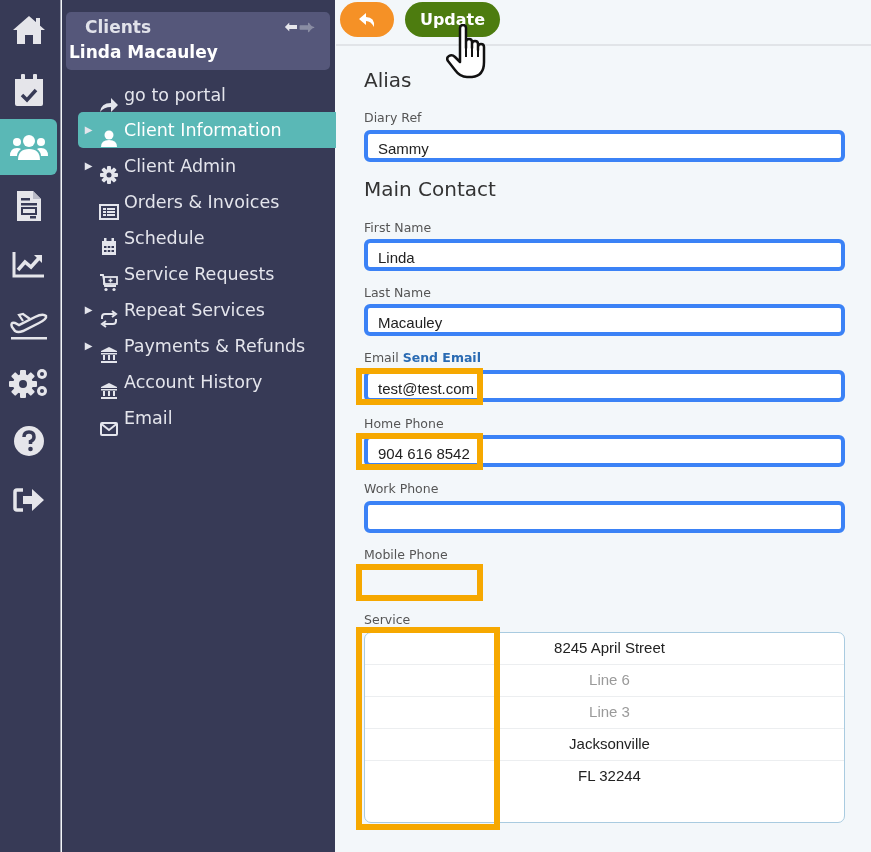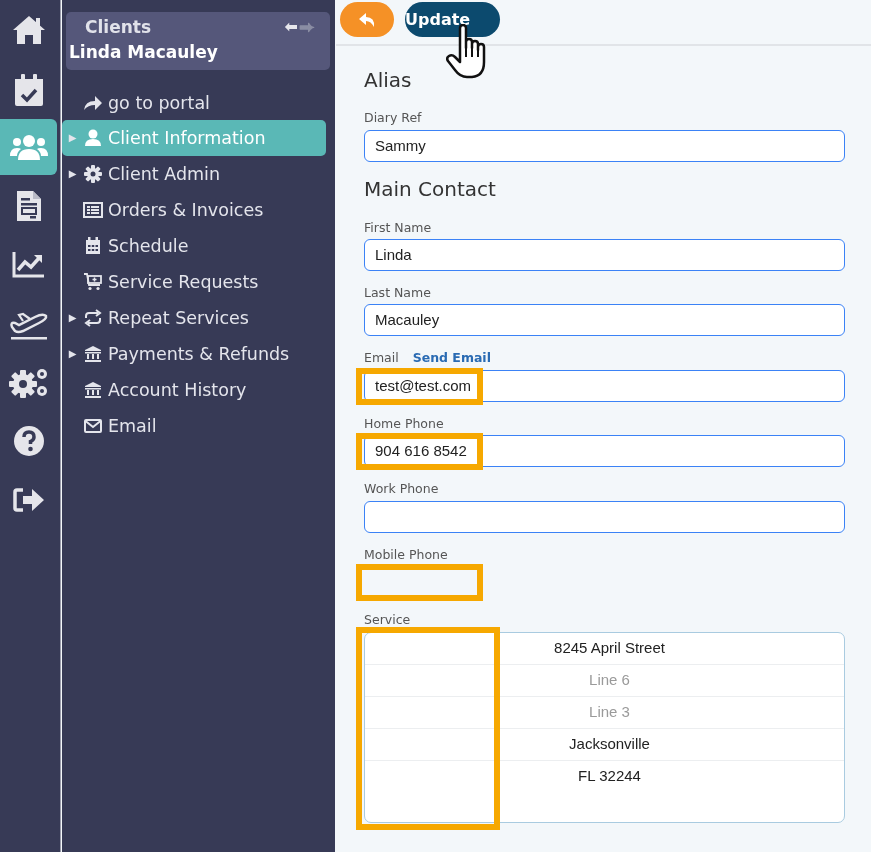--- a/index.html
+++ b/index.html
@@ -13,37 +13,37 @@
   .rail-item svg { display: block; }
 
   
   .sidenav { position: absolute; left: 62px; top: 0; width: 273px; height: 852px; background: #373a56; }
   .crumb { position: absolute; left: 4px; top: 4px; width: 264px; height: 30px; background: #55577a; border-radius: 5px 5px 0 0; color: #e1e2ea; font-weight: bold; font-size: 17px; line-height: 30px; padding-left: 19px; margin-top: 8px; }
   .crumb .arrows { position: absolute; right: 14px; top: 0; font-size: 16px; letter-spacing: 1px; }
   .crumb .arrows .back { color: #e6e6ec; }
   .crumb .arrows .fwd { color: #8a8da3; }
   .client-name { position: absolute; left: 4px; top: 35px; width: 264px; height: 35px; background: #55577a; border-radius: 0 0 5px 5px; color: #fff; font-weight: bold; font-size: 17px; line-height: 35px; padding-left: 3px; }
 
-  .nav-item { position: absolute; left: 0; width: 264px; height: 36px; color: #e4e5ec; font-size: 17.5px; line-height: 36px; display: flex; align-items: center; margin-top: 8px; }
+  .nav-item { position: absolute; left: 16px; width: 264px; height: 36px; color: #e4e5ec; font-size: 17.5px; line-height: 36px; display: flex; align-items: flex-end; }
   .nav-item.active { background: #5ab8b6; border-radius: 5px; color: #fff; }
   .nav-item .caret { width: 18px; text-align: center; font-size: 10px; color: #e4e5ec; padding-left: 3px; }
   .nav-item .ico { width: 26px; display: flex; justify-content: center; align-items: center; }
   .nav-item .lbl { padding-left: 2px; }
 
   
   .main { position: absolute; left: 336px; top: 0; width: 535px; height: 852px; background: #f3f7fa; }
   .topbar { position: absolute; left: 0; top: 0; width: 535px; height: 46px; border-bottom: 2px solid #e1e4e8; background: #f3f7fa; }
   .btn-back { position: absolute; left: 4px; top: 2px; width: 54px; height: 35px; background: #f59126; border-radius: 18px; display: flex; align-items: center; justify-content: center; }
-  .btn-update { position: absolute; left: 69px; top: 2px; width: 95px; height: 35px; background: #0c4a6e; border-radius: 18px; color: #fff; font-weight: bold; font-size: 16px; line-height: 35px; }
+  .btn-update { position: absolute; left: 69px; top: 2px; width: 95px; height: 35px; background: #4d7c0f; border-radius: 18px; color: #fff; font-weight: bold; font-size: 16px; line-height: 35px; text-align: center; }
   .cursor { position: absolute; left: 446px; top: 24px; }
 
   .section-title { position: absolute; left: 28px; font-size: 20px; color: #333; }
   .field-label { position: absolute; left: 28px; font-size: 12.5px; color: #555; }
-  .field-label .link { color: #2a6bb3; font-weight: bold; margin-left: 10px; }
-  .input { position: absolute; left: 28px; width: 481px; height: 32px; background: #fff; border: 1px solid #3b82f6; border-radius: 6px; font-family: "Liberation Sans", sans-serif; font-size: 15px; color: #222; padding-left: 10px; line-height: 30px; }
+  .field-label .link { color: #2a6bb3; font-weight: bold; }
+  .input { position: absolute; left: 28px; width: 481px; height: 32px; background: #fff; border: 4px solid #3b82f6; border-radius: 6px; font-family: "Liberation Sans", sans-serif; font-size: 15px; color: #222; padding-left: 10px; line-height: 30px; }
 
   .hl { position: absolute; border: 6px solid #f6a800; }
 
   .addr { position: absolute; left: 28px; top: 632px; width: 481px; height: 191px; background: #fff; border: 1px solid #a9cbe0; border-radius: 7px; text-align: center; }
   .addr-line { height: 32px; border-bottom: 1px solid #eceef0; font-family: "Liberation Sans", sans-serif; font-size: 15px; line-height: 30px; padding-left: 10px; color: #222; }
   .addr-line:last-child { border-bottom: none; }
   .addr-line.ph { color: #9a9a9a; }
 </style>
 </head>
 <body>

